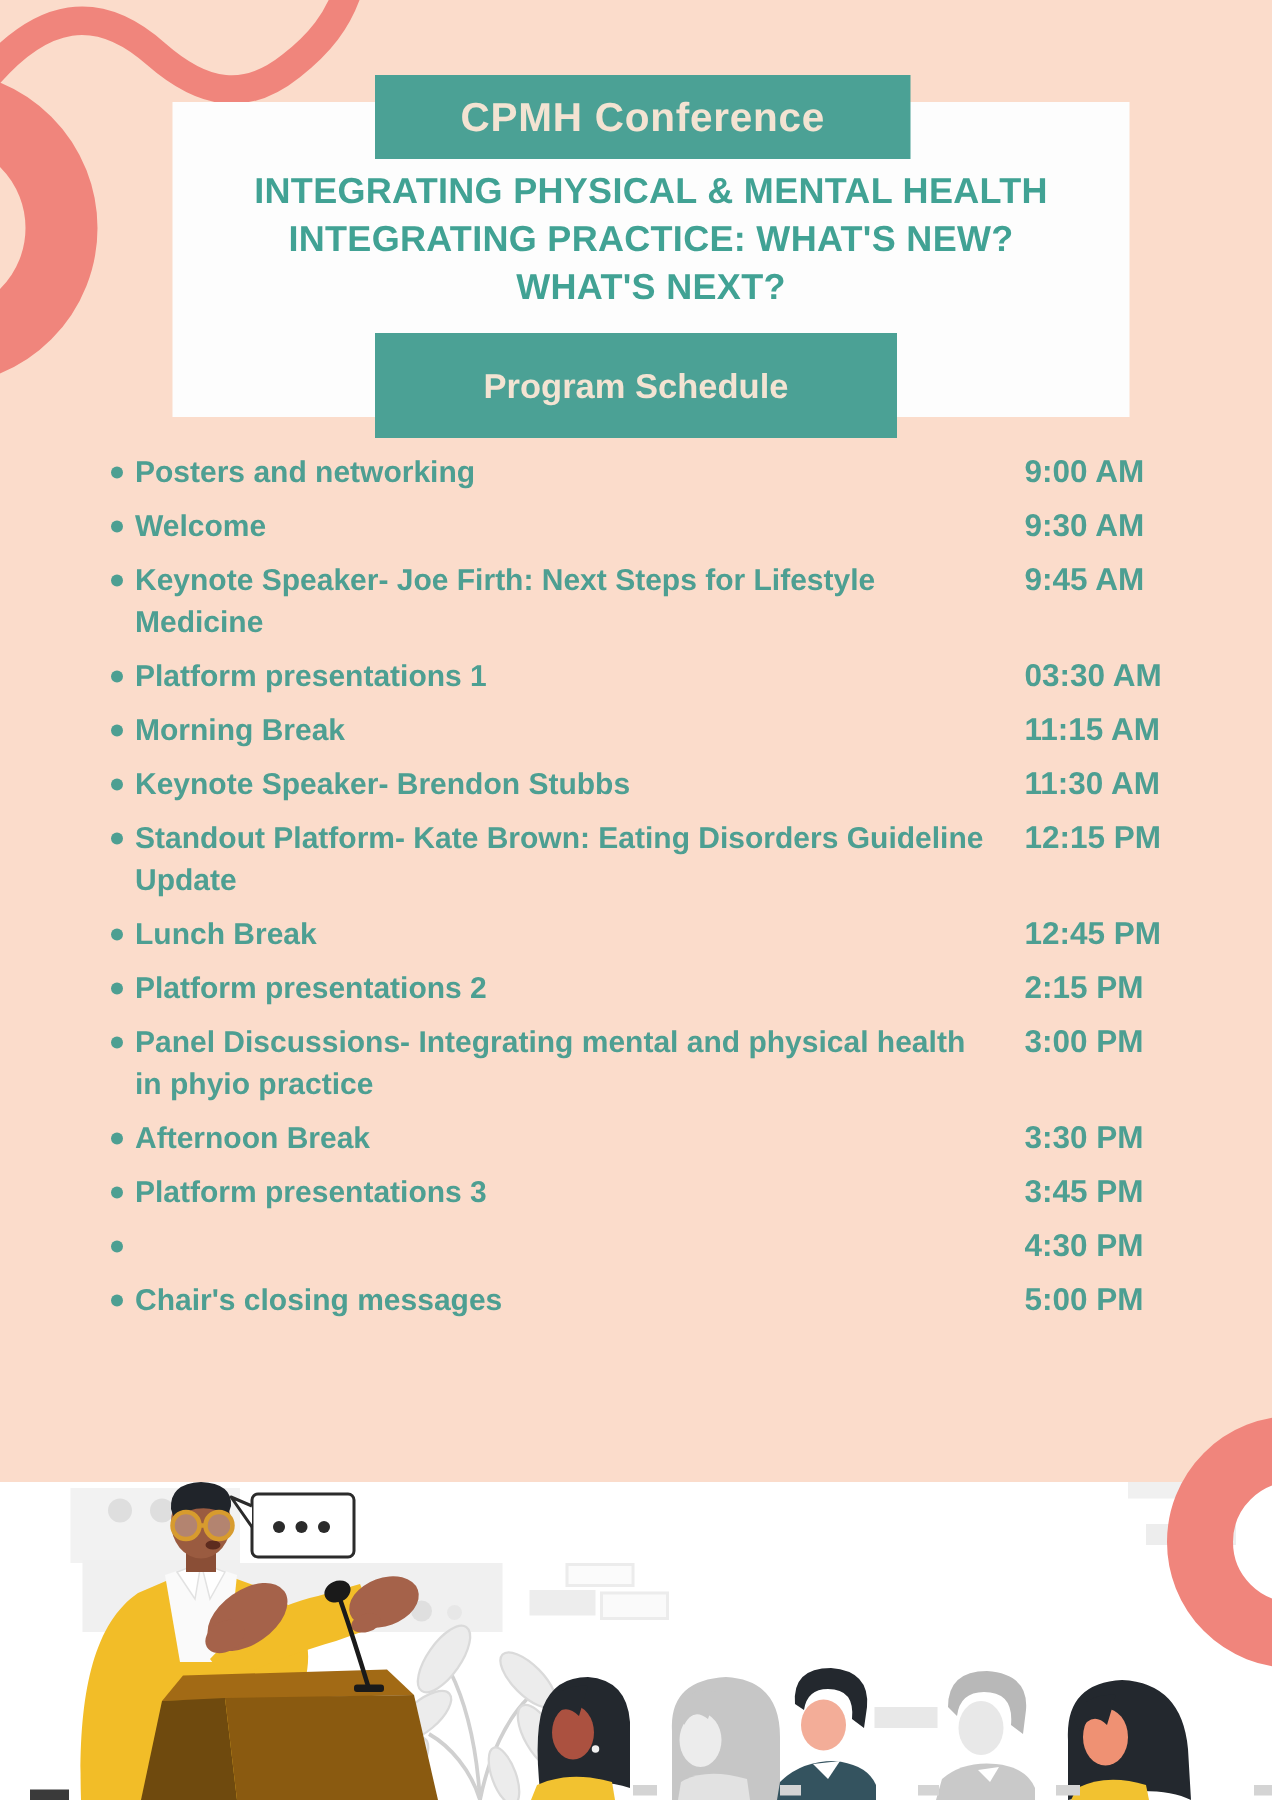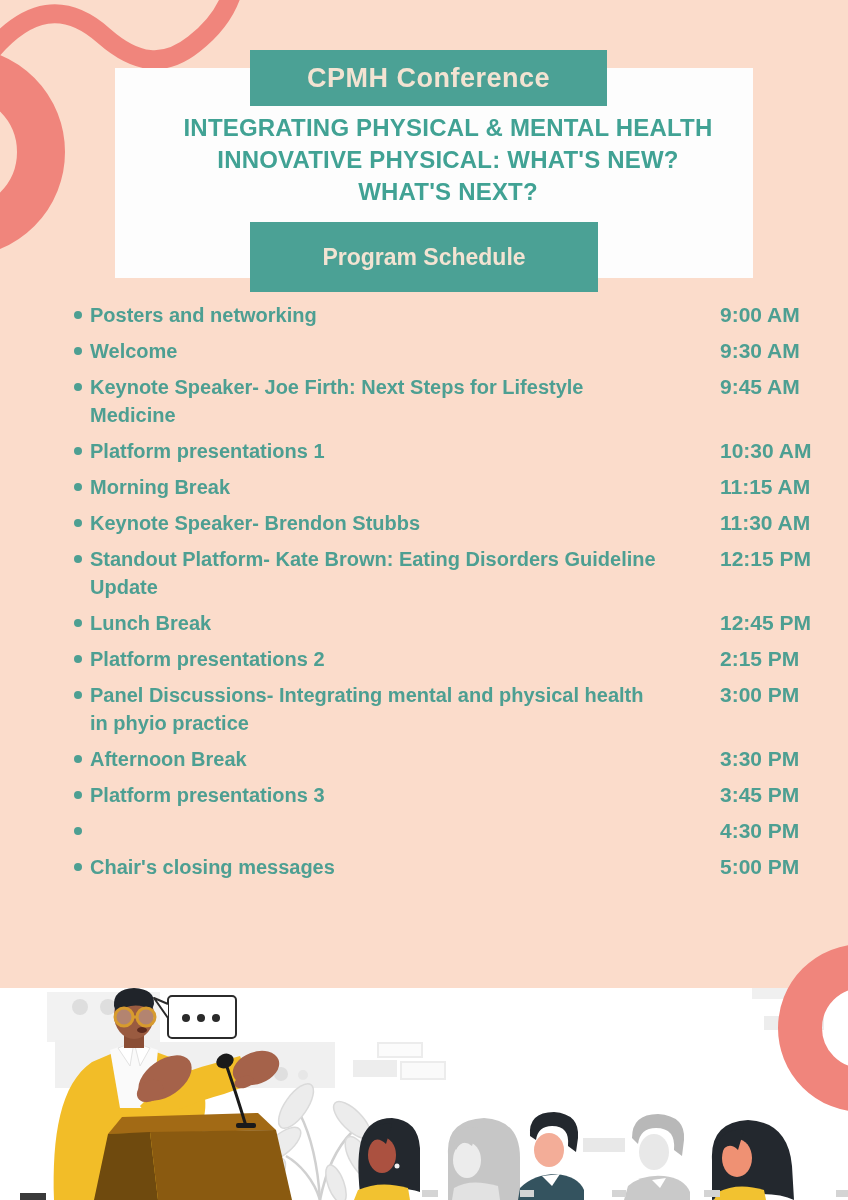--- a/index.html
+++ b/index.html
@@ -7,27 +7,27 @@
     --teal-text:#4d9f92; --cream:#f3e3d2; --coral:#f0857c; --band:#ffffff;
   }
   html,body{margin:0;padding:0;}
   body{font-family:"Liberation Sans", sans-serif;}
   .page{position:relative;width:848px;height:1200px;overflow:hidden;background:var(--peach);}
   .decor-tl{position:absolute;left:0;top:0;z-index:1;}
   .white-box{position:absolute;left:115px;top:68px;width:638px;height:210px;background:var(--panel);z-index:2;}
   .badge{position:absolute;background:var(--teal);color:var(--cream);font-weight:bold;text-align:center;z-index:4;}
   .badge-conf{left:250px;top:50px;width:357px;height:56px;display:flex;align-items:center;justify-content:center;font-size:27px;letter-spacing:0.5px;}
   .badge-prog{left:250px;top:222px;width:348px;height:70px;display:flex;flex-direction:row;align-items:center;justify-content:center;font-size:23px;line-height:31px;}
-  .title{position:absolute;left:129px;top:112px;width:638px;z-index:3;text-align:center;
+  .title{position:absolute;left:115px;top:112px;width:638px;z-index:3;text-align:center;
          color:var(--teal-title);font-weight:bold;font-size:24px;line-height:32px;letter-spacing:0.2px;}
   .schedule{position:absolute;left:72px;top:301px;width:776px;z-index:2;}
   .row{position:relative;padding-left:18px;margin-bottom:8px;min-height:28px;}
   .dot{position:absolute;left:2px;top:10px;width:8px;height:8px;border-radius:50%;background:var(--teal-text);}
   .item-title{width:570px;color:var(--teal-text);font-weight:bold;font-size:20px;line-height:28px;}
-  .item-time{position:absolute;left:611px;top:0;color:var(--teal-text);font-weight:bold;font-size:21px;line-height:28px;white-space:nowrap;margin-left:37px;}
+  .item-time{position:absolute;left:611px;top:0;color:var(--teal-text);font-weight:bold;font-size:21px;line-height:28px;white-space:nowrap;}
   .band{position:absolute;left:0;top:988px;width:848px;height:212px;background:var(--band);z-index:2;}
   .donut{position:absolute;left:760px;top:944px;z-index:3;}
 </style>
 </head>
 <body>
 
 <div class="page">
 
   <svg class="decor-tl" width="280" height="280" viewBox="0 0 280 280">
     <circle cx="-40" cy="152" r="81" fill="none" stroke="var(--coral)" stroke-width="48"></circle>
@@ -35,21 +35,21 @@
   </svg>
 
   <div class="white-box"></div>
 
   <div class="badge badge-conf">
     <span>CPMH Conference</span>
   </div>
 
   <div class="title">
     <div>INTEGRATING PHYSICAL &amp; MENTAL HEALTH</div>
-    <div>INNOVATIVE PHYSICAL: WHAT'S NEW?</div>
+    <div>INTEGRATING PRACTICE: WHAT'S NEW?</div>
     <div>WHAT'S NEXT?</div>
   </div>
 
   <div class="badge badge-prog">
     <div>Program Schedule</div>
   </div>
 
   <div class="schedule">
       <div class="row">
         <span class="dot"></span>
@@ -62,21 +62,21 @@
         <div class="item-time">9:30 AM</div>
       </div>
       <div class="row">
         <span class="dot"></span>
         <div class="item-title">Keynote Speaker- Joe Firth: Next Steps for Lifestyle Medicine</div>
         <div class="item-time">9:45 AM</div>
       </div>
       <div class="row">
         <span class="dot"></span>
         <div class="item-title">Platform presentations 1</div>
-        <div class="item-time">10:30 AM</div>
+        <div class="item-time">03:30 AM</div>
       </div>
       <div class="row">
         <span class="dot"></span>
         <div class="item-title">Morning Break</div>
         <div class="item-time">11:15 AM</div>
       </div>
       <div class="row">
         <span class="dot"></span>
         <div class="item-title">Keynote Speaker- Brendon Stubbs</div>
         <div class="item-time">11:30 AM</div>

